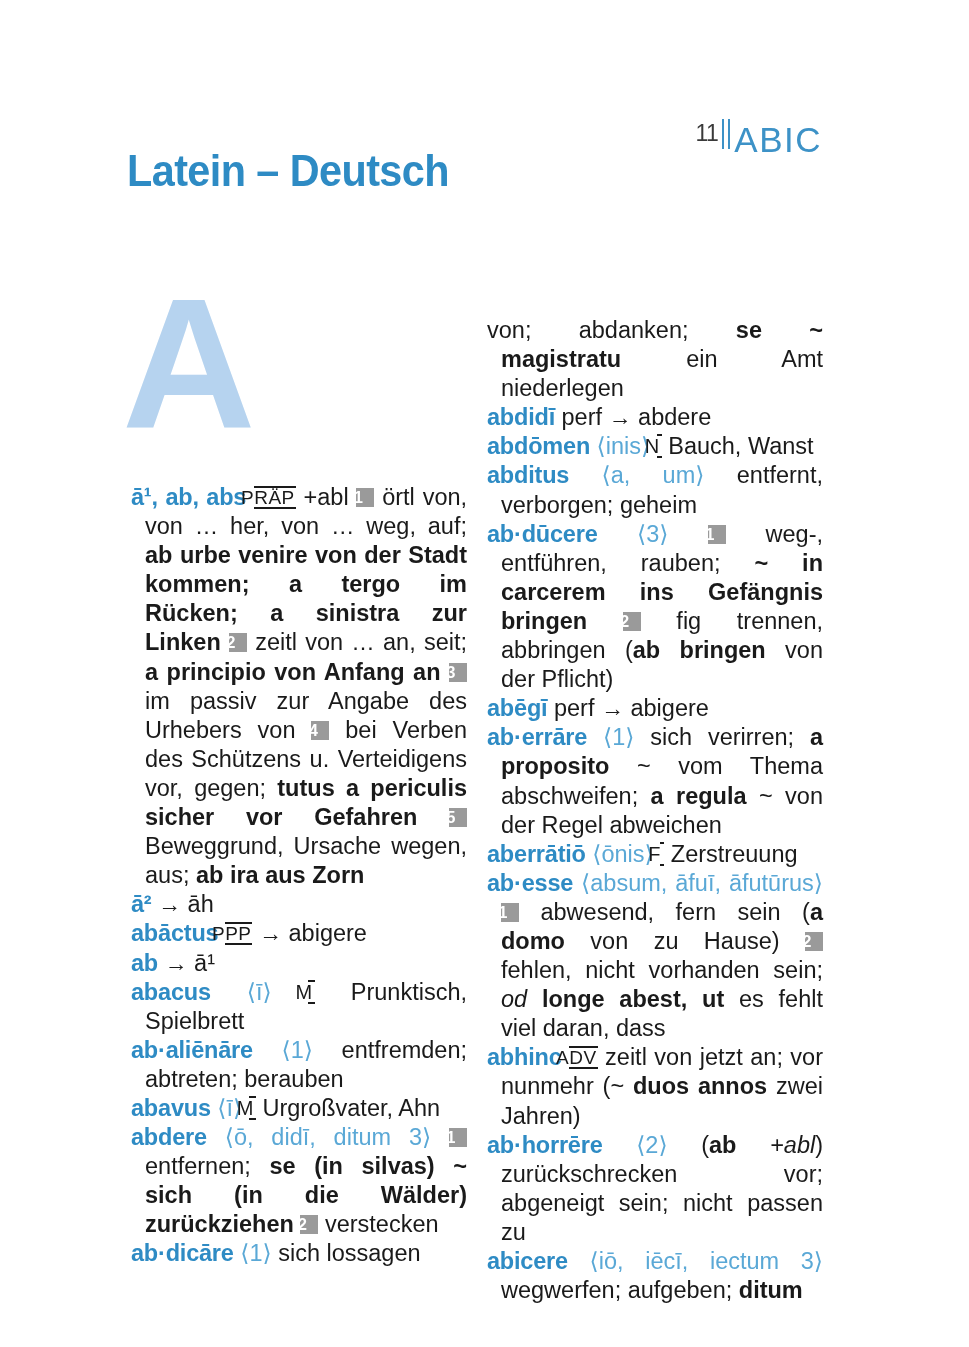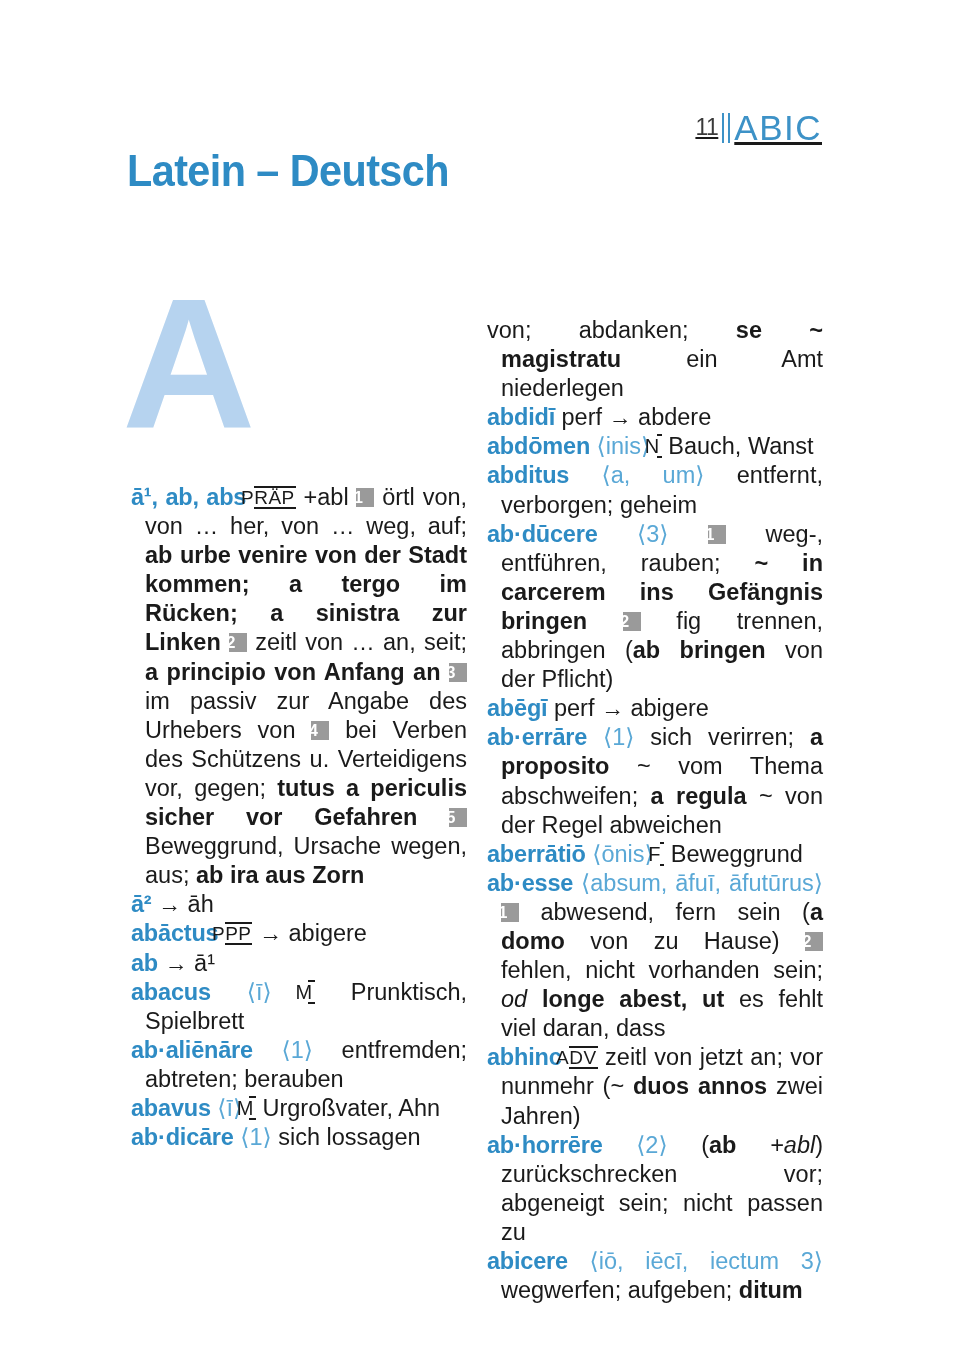--- a/index.html
+++ b/index.html
@@ -18,21 +18,20 @@
 
   
   .running-head {
     position: absolute;
     top: 110px;
     right: 147px;
     display: flex;
     align-items: center;
     gap: 4px;
     line-height: 1;
-    text-decoration: underline;
   }
   .folio {
     font-size: 23px;
     color: #3a3a3a;
     letter-spacing: -0.5px;
   }
   .rule-pair {
     display: inline-flex;
     gap: 4px;
     height: 30px;
@@ -41,20 +40,21 @@
   .rule-pair i {
     display: block;
     width: 2px;
     height: 30px;
     background: #3d92c7;
   }
   .head-range {
     font-size: 35px;
     color: #3d92c7;
     letter-spacing: 1.5px;
+    margin-top: 12px;
   }
 
   
   .page-title {
     position: absolute;
     top: 147px;
     left: 127px;
     font-size: 44px;
     font-weight: bold;
     color: #2e8bc4;
@@ -178,20 +178,21 @@
     <p class="entry"><span class="hw">abāctus</span> <span class="lbl">PPP</span> <span class="arrow">→</span> <span>abigere</span></p>
 
     <p class="entry"><span class="hw">ab</span> <span class="arrow">→</span> <span>ā¹</span></p>
 
     <p class="entry"><span class="hw">abacus</span> <span class="gram">⟨ī⟩</span> <span class="lbl gen">M</span> <span>Prunktisch, Spielbrett</span></p>
 
     <p class="entry"><span class="hw">ab·aliēnāre</span> <span class="gram">⟨1⟩</span> <span>entfremden; abtreten; berauben</span></p>
 
     <p class="entry"><span class="hw">abavus</span> <span class="gram">⟨ī⟩</span> <span class="lbl gen">M</span> <span>Urgroßvater, Ahn</span></p>
 
+    <p class="entry"><span class="hw">abdere</span> <span class="gram">⟨ō, didī, ditum 3⟩</span> <span class="sense">1</span> <span>entfernen; </span><span class="b">se (in silvas) ~ sich (in die Wälder) zurückziehen</span> <span class="sense">2</span> <span>verstecken</span></p>
 
     <p class="entry"><span class="hw">ab·dicāre</span> <span class="gram">⟨1⟩</span> <span>sich lossagen</span></p>
 
   </div>
 
   <div class="col col-right">
 
     <p class="entry"><span>von; abdanken; </span><span class="b">se ~ magistratu</span><span> ein Amt niederlegen</span></p>
 
     <p class="entry"><span class="hw">abdidī</span> <span class="i">perf</span> <span class="arrow">→</span> <span>abdere</span></p>
@@ -199,21 +200,21 @@
     <p class="entry"><span class="hw">abdōmen</span> <span class="gram">⟨inis⟩</span> <span class="lbl gen">N</span> <span>Bauch, Wanst</span></p>
 
     <p class="entry"><span class="hw">abditus</span> <span class="gram">⟨a, um⟩</span> <span>entfernt, verborgen; geheim</span></p>
 
     <p class="entry"><span class="hw">ab·dūcere</span> <span class="gram">⟨3⟩</span> <span class="sense">1</span> <span>weg-, entführen, rauben; </span><span class="b">~ in carcerem ins Gefängnis bringen</span> <span class="sense">2</span> <span class="i">fig</span> <span>trennen, abbringen (</span><span class="b">ab bringen</span><span> von der Pflicht)</span></p>
 
     <p class="entry"><span class="hw">abēgī</span> <span class="i">perf</span> <span class="arrow">→</span> <span>abigere</span></p>
 
     <p class="entry"><span class="hw">ab·errāre</span> <span class="gram">⟨1⟩</span> <span>sich verirren; <b>a proposito</b> ~ vom Thema abschweifen; <b>a regula</b> ~ von der Regel abweichen</span></p>
 
-    <p class="entry"><span class="hw">aberrātiō</span> <span class="gram">⟨ōnis⟩</span> <span class="lbl gen">F</span> <span>Beweggrund</span></p>
+    <p class="entry"><span class="hw">aberrātiō</span> <span class="gram">⟨ōnis⟩</span> <span class="lbl gen">F</span> <span>Zerstreuung</span></p>
 
     <p class="entry"><span class="hw">ab·esse</span> <span class="gram">⟨absum, āfuī, āfutūrus⟩</span> <span class="sense">1</span> <span>abwesend, fern sein (</span><span class="b">a domo</span><span> von zu Hause)</span> <span class="sense">2</span> <span>fehlen, nicht vorhanden sein; </span><span><i>od</i> <b>longe abest, ut</b></span><span> es fehlt viel daran, dass</span></p>
 
     <p class="entry"><span class="hw">abhinc</span> <span class="lbl">ADV</span> <span class="i">zeitl</span> <span>von jetzt an; vor nunmehr (~ <b>duos annos</b> zwei Jahren)</span></p>
 
     <p class="entry"><span class="hw">ab·horrēre</span> <span class="gram">⟨2⟩</span> <span>(<b>ab</b> <i>+abl</i>)</span> <span>zurückschrecken vor; abgeneigt sein; nicht passen zu</span></p>
 
     <p class="entry"><span class="hw">abicere</span> <span class="gram">⟨iō, iēcī, iectum 3⟩</span> <span>wegwerfen; aufgeben; <b>ditum</b></span></p>
 
   </div>

